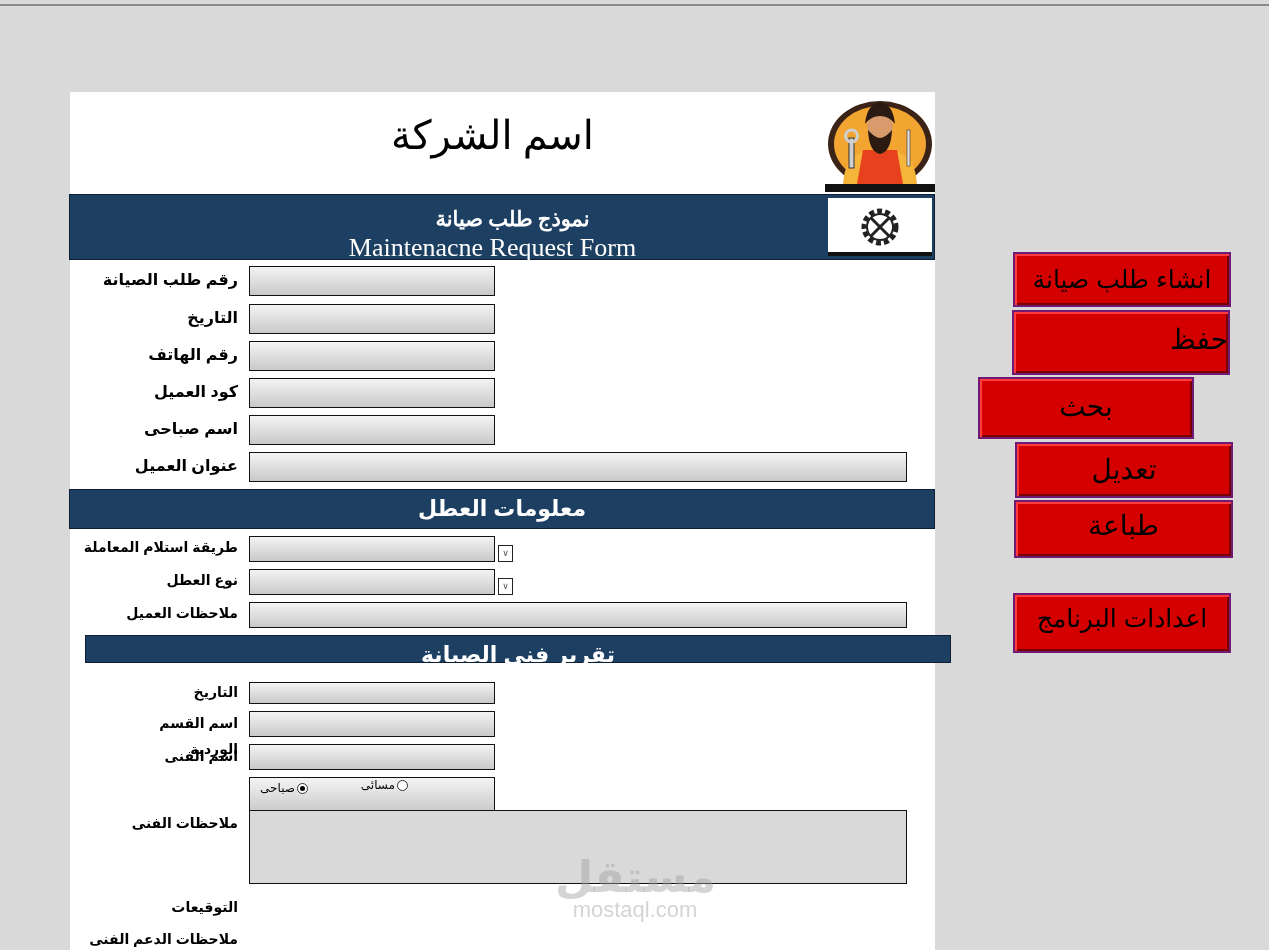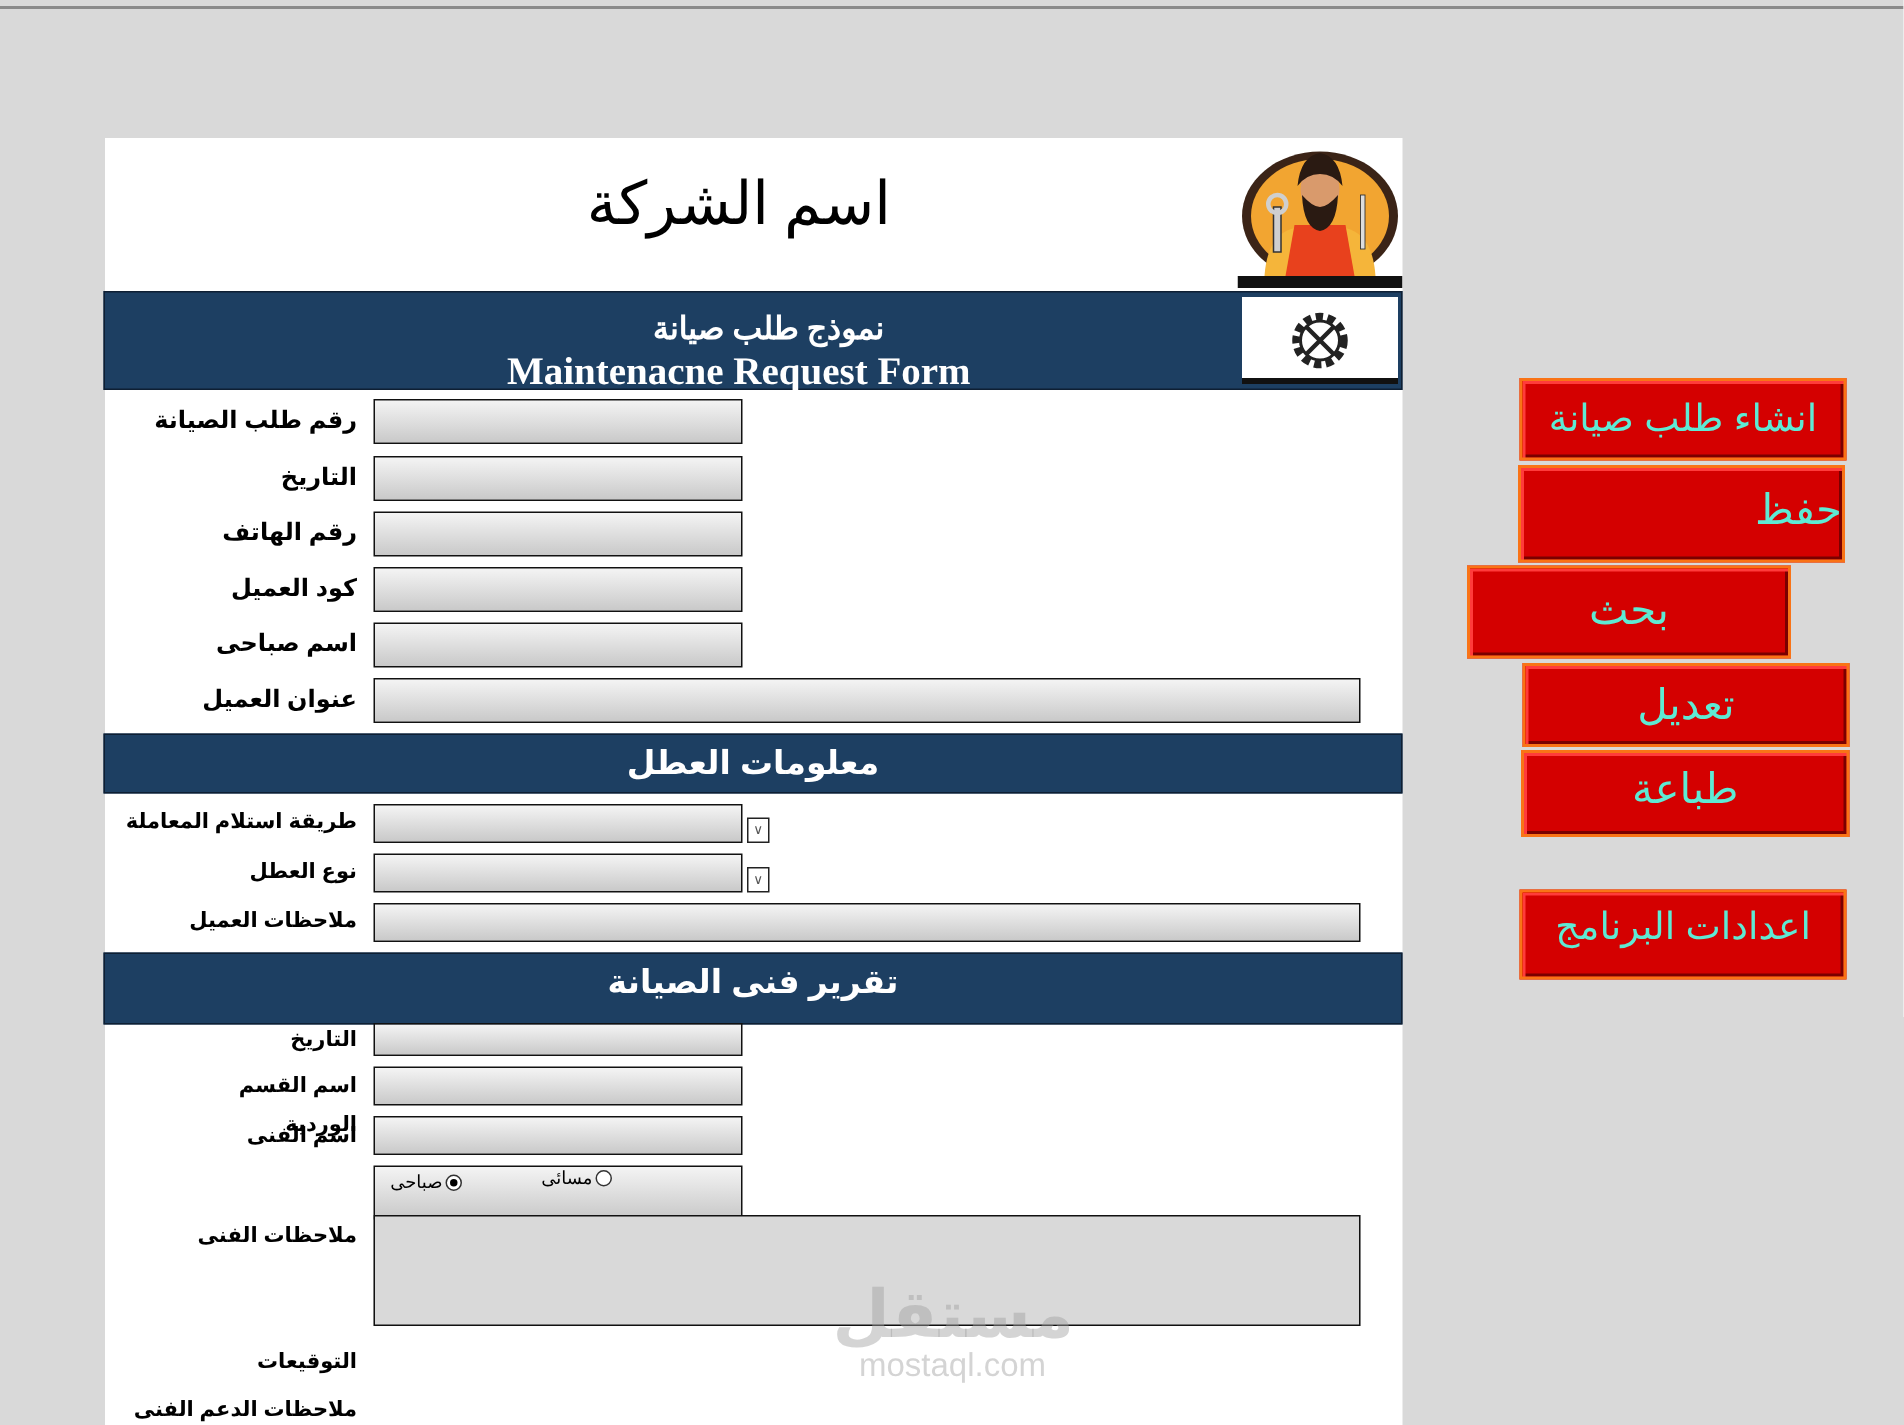--- a/index.html
+++ b/index.html
@@ -22,26 +22,26 @@
   }
   .logo-mechanic {
     position: absolute; left: 755px; top: 2px; width: 110px; height: 98px;
   }
   .band {
     position: absolute; left: -1px; width: 866px; background: #1d3f62;
     border: 1px solid #0e1f33; color: #fff; text-align: center; direction: rtl;
   }
   .band-main { top: 102px; height: 66px; }
   .band-main .ar { font-family: "Liberation Serif", serif; font-size: 21px; font-weight: bold; position:absolute; left:0; width: 845px; top: 12px; margin-left: 20px; }
-  .band-main .en { font-family: "Liberation Serif", serif; font-size: 26px; font-weight: bold; position:absolute; left:0; width: 845px; top: 38px; direction: ltr; }
+  .band-main .en { font-family: "Liberation Serif", serif; font-size: 26px; font-weight: normal; position:absolute; left:0; width: 845px; top: 38px; direction: ltr; }
   .logo-gear {
     position: absolute; left: 758px; top: 106px; width: 104px; height: 58px; background: #fff;
   }
   .band-fault { top: 397px; height: 40px; font-size: 22px; font-weight: bold; line-height: 38px; }
-  .band-tech { top: 543px; height: 48px; font-size: 22px; font-weight: bold; line-height: 38px; }
+  .band-tech { top: 543px; height: 28px; font-size: 22px; font-weight: bold; line-height: 38px; margin-left: 16px; }
 
   .label {
     position: absolute; right: 697px; font-weight: bold; color: #000; direction: rtl; white-space: nowrap;
     font-size: 16px;
   }
   .label.sm { font-size: 14px; }
   .field {
     position: absolute; left: 179px; height: 30px;
     border: 1px solid #111;
     background: linear-gradient(#f4f4f4, #c9c9c9);
@@ -65,22 +65,22 @@
   .radio { width: 11px; height: 11px; border: 1px solid #333; border-radius: 50%; background: #fff; position: relative; }
   .radio.checked::after { content: ""; position: absolute; left: 2px; top: 2px; width: 5px; height: 5px; border-radius: 50%; background: #000; }
 
   .watermark {
     position: absolute; left: 555px; top: 855px; width: 160px; text-align: center; color: rgba(160,160,160,0.45);
   }
   .watermark .ar { font-size: 44px; font-weight: bold; line-height: 44px; text-align: right; }
   .watermark .en { font-size: 22px; line-height: 22px; }
 
   .side-btn {
-    position: absolute; background: #d40000; color: #5eead4; text-align: center; direction: rtl;
-    border: 2px solid #f97316; box-shadow: inset 2px 2px 0 #ff3b3b, inset -2px -2px 0 #7a0000;
+    position: absolute; background: #d40000; color: #000000; text-align: center; direction: rtl;
+    border: 2px solid #701a75; box-shadow: inset 2px 2px 0 #ff3b3b, inset -2px -2px 0 #7a0000;
     font-family: "Liberation Sans", sans-serif; cursor: pointer;
   }
 </style>
 </head>
 <body>
 
 <div class="top-rule"></div>
 
 <div class="sheet">
 

